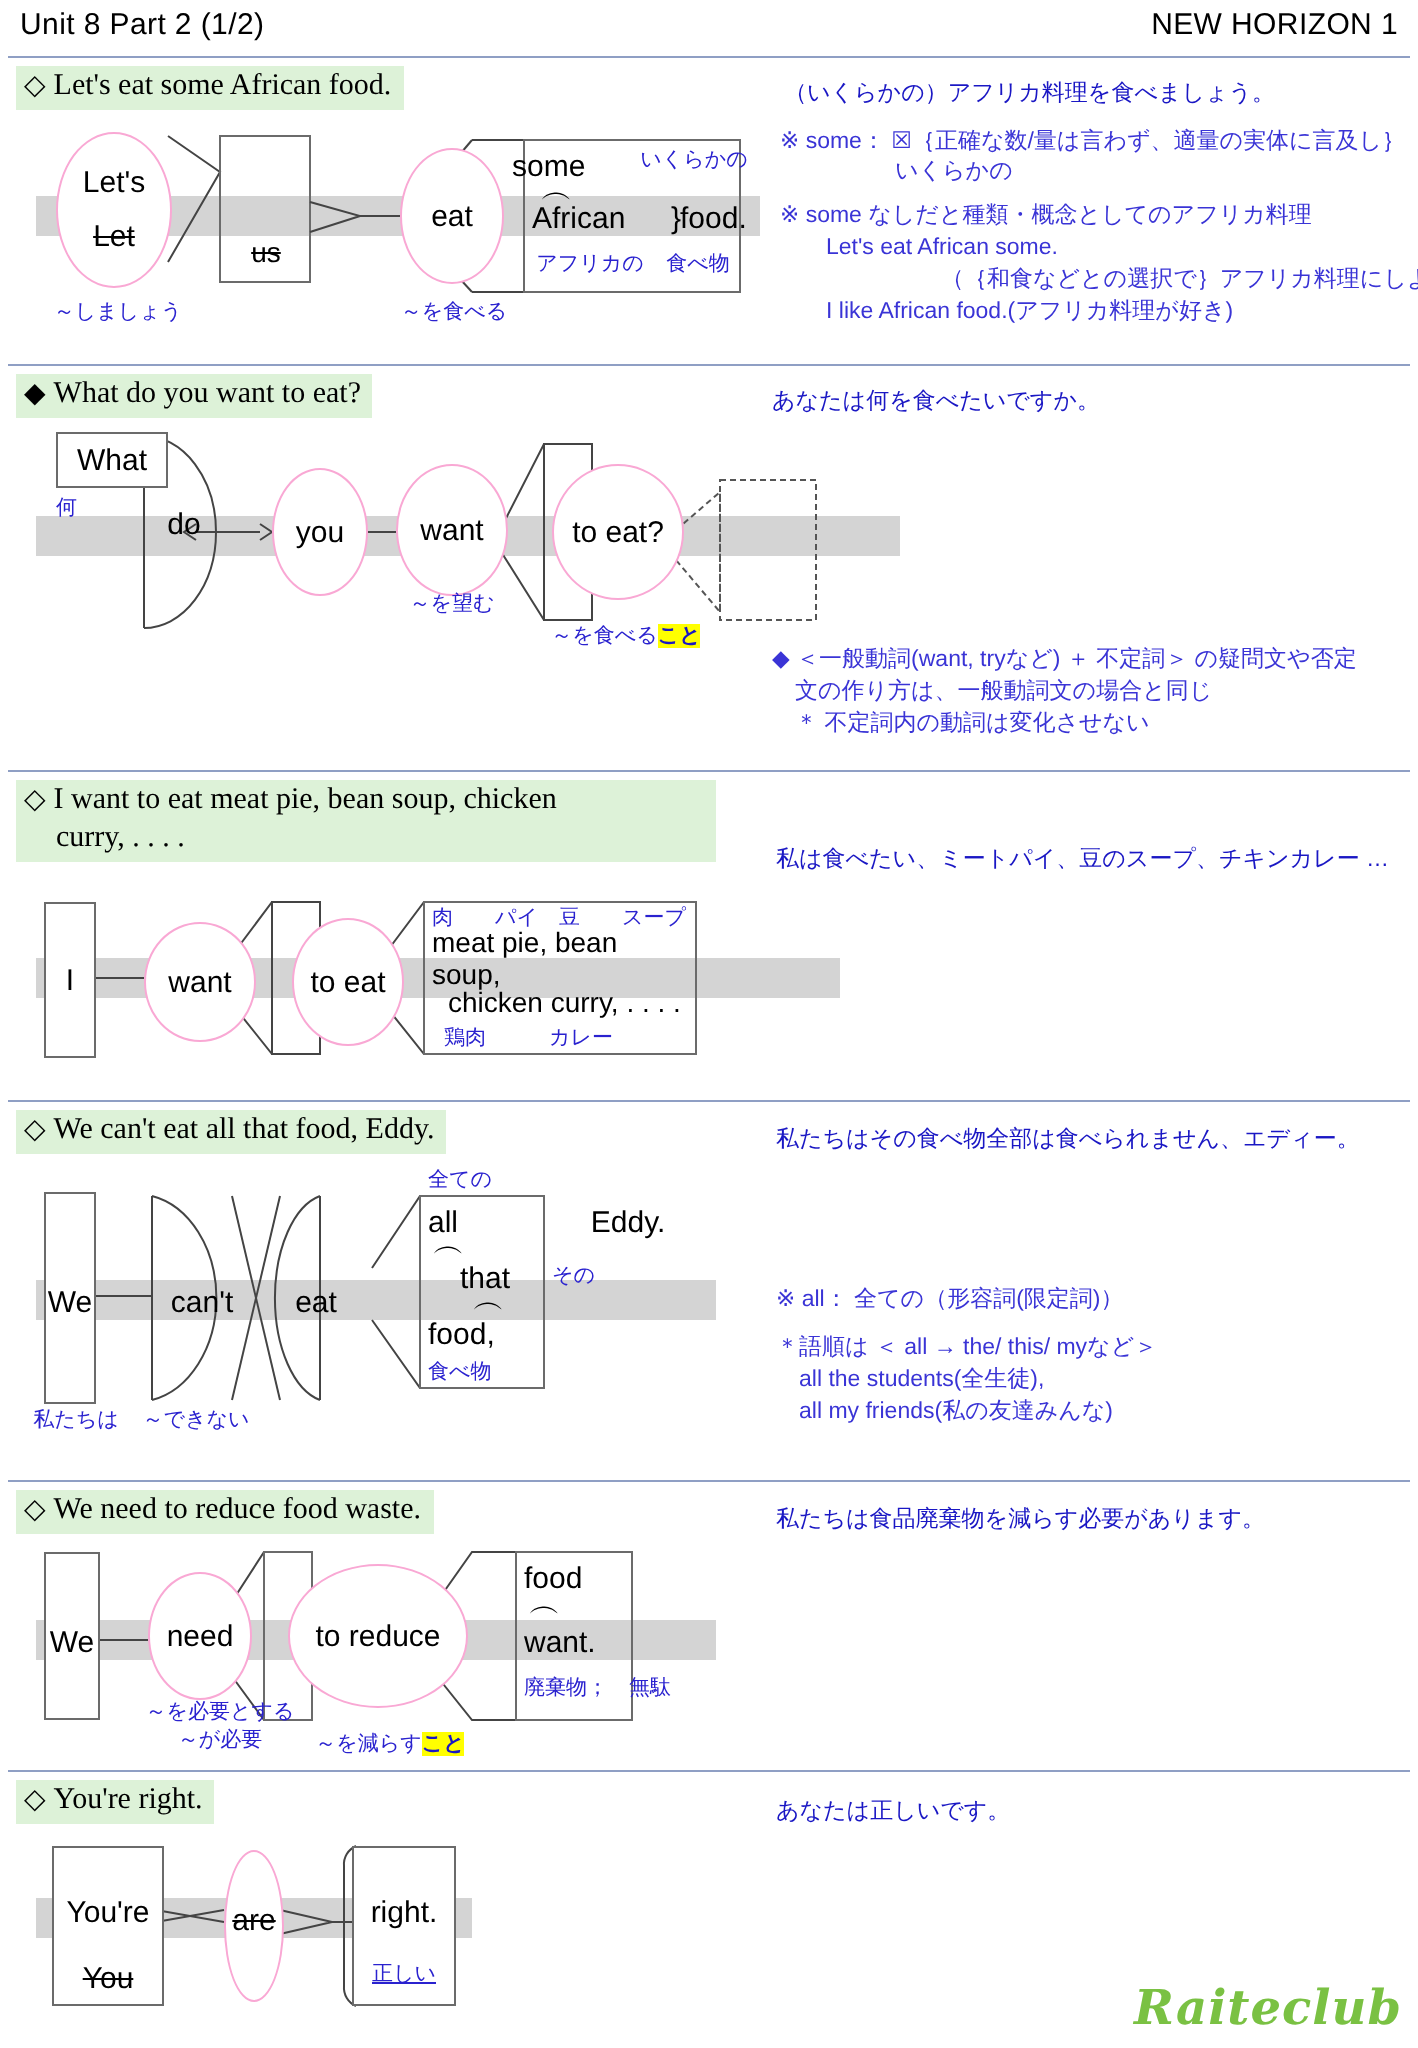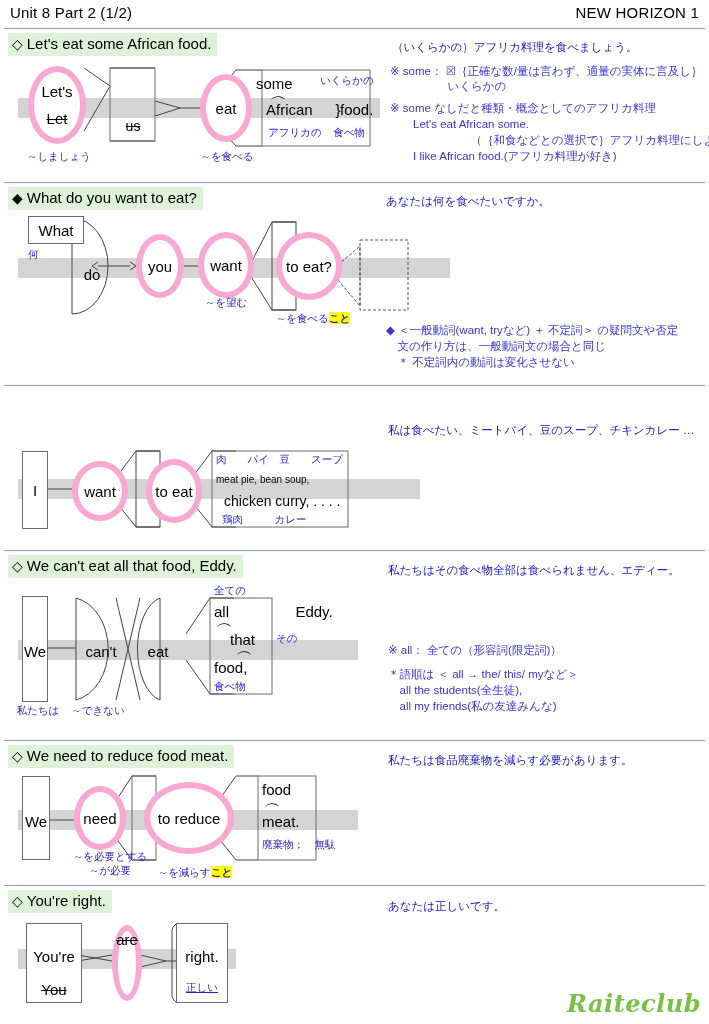--- a/index.html
+++ b/index.html
@@ -32,20 +32,21 @@
     position:absolute;left:4px;right:4px;top:0;height:0;
     border-top:1px solid #8f9fc4;
   }
   .sec-title{
     position:absolute;left:8px;top:5px;
     background:#ddf2d8;
     font-size:15px;
     padding:1px 6px 2px 4px;
     line-height:19px;
     white-space:pre;
+    font-family:Liberation Serif, serif;
   }
   .sec-title .dia{font-size:14px;margin-right:4px;}
   .jp-head{
     position:absolute;
     color:#1a17c4;font-weight:normal;font-size:11.5px;
     line-height:15px;white-space:pre;
   }
   .jp-note{
     position:absolute;
     color:#3a34d6;font-size:11.5px;line-height:16px;white-space:pre;
@@ -56,21 +57,21 @@
   .band{
     position:absolute;background:#d4d4d4;height:20px;
   }
   .node{
     position:absolute;
     display:flex;align-items:center;justify-content:center;
     font-size:15px;color:#000;box-sizing:border-box;
     background:#fff;
   }
   .rectnode{border:1px solid #6b6b6b;}
-  .ellipse{border:6px solid #f9a8d4;border-radius:50%;}
+  .ellipse{border:1px solid #f9a8d4;border-radius:50%;}
   .plain{border:none;background:transparent;}
   .strike{text-decoration:line-through;}
   .gloss{
     position:absolute;color:#2a22cf;font-size:10.5px;
     line-height:13px;white-space:pre;text-align:center;
   }
   .gloss.u{text-decoration:underline;}
   .hl{background:#ffff00;font-weight:bold;color:#1a17c4;}
   .brace{
     position:absolute;color:#000;font-size:13px;
@@ -160,49 +161,50 @@
         <polyline points="130,52 136,56 130,60"></polyline>
         <line x1="165" y1="56" x2="198" y2="56"></line>
         <polyline points="250,55 272,12 296,12"></polyline>
         <polyline points="250,65 272,100 296,100"></polyline>
         <rect x="272" y="12" width="24" height="88" fill="none" stroke="#444"></rect>
         <polyline class="dash" points="338,55 360,36 360,96 338,70"></polyline>
         <rect class="dash" x="360" y="30" width="48" height="70" fill="none"></rect>
       </svg>
       <div class="node rectnode" style="left:28px;top:6px;width:56px;height:28px;">What</div>
       <div class="gloss" style="left:28px;top:38px;width:30px;text-align:left;">何</div>
-      <div class="node plain" style="left:74px;top:52px;width:36px;height:24px;">do</div>
+      <div class="node plain" style="left:74px;top:40px;width:36px;height:24px;">do</div>
       <div class="node ellipse" style="left:136px;top:24px;width:48px;height:64px;">you</div>
       <div class="node ellipse" style="left:198px;top:22px;width:56px;height:66px;">want</div>
       <div class="gloss" style="left:194px;top:86px;width:64px;">～を望む</div>
       <div class="node ellipse" style="left:276px;top:22px;width:66px;height:68px;">to eat?</div>
       <div class="gloss" style="left:258px;top:102px;width:110px;"><span>～を食べる</span><span class="hl">こと</span></div>
     </div>
   </div>
 
   <div class="section" style="top:385px;height:165px;">
     <div class="rule"></div>
+    <div class="sec-title" style="width:340px;"><span class="dia">◇</span><span>I want to eat meat pie, bean soup, chicken</span><br><span style="margin-left:16px;">curry, . . . .</span></div>
     <div class="jp-head" style="left:388px;top:38px;">私は食べたい、ミートパイ、豆のスープ、チキンカレー …</div>
 
     <div class="diagram" style="left:0;top:58px;width:420px;height:95px;">
       <div class="band" style="left:18px;top:36px;width:402px;"></div>
       <svg class="ol" width="420" height="95">
         <line x1="48" y1="46" x2="72" y2="46"></line>
         <polyline points="112,40 136,8 160,8"></polyline>
         <polyline points="112,54 136,84 160,84"></polyline>
         <rect x="136" y="8" width="24" height="76" fill="none" stroke="#444"></rect>
         <polyline points="188,40 212,8 236,8"></polyline>
         <polyline points="188,54 212,84 236,84"></polyline>
         <rect x="212" y="8" width="136" height="76" fill="none" stroke="#6b6b6b"></rect>
       </svg>
       <div class="node rectnode" style="left:22px;top:8px;width:26px;height:78px;">I</div>
       <div class="node ellipse" style="left:72px;top:18px;width:56px;height:60px;">want</div>
       <div class="node ellipse" style="left:146px;top:16px;width:56px;height:64px;">to eat</div>
       <div class="gloss" style="left:216px;top:10px;width:128px;text-align:left;">肉　　パイ　豆　　スープ</div>
-      <div class="node plain" style="left:216px;top:26px;width:130px;height:20px;justify-content:flex-start;font-size:10px;">meat pie, bean soup,</div>
+      <div class="node plain" style="left:216px;top:26px;width:130px;height:20px;justify-content:flex-start;font-size:14px;">meat pie, bean soup,</div>
       <div class="node plain" style="left:224px;top:48px;width:124px;height:20px;justify-content:flex-start;font-size:14px;">chicken curry, . . . .</div>
       <div class="gloss" style="left:222px;top:70px;width:120px;text-align:left;">鶏肉　　　カレー</div>
     </div>
   </div>
 
   <div class="section" style="top:550px;height:190px;">
     <div class="rule"></div>
     <div class="sec-title"><span class="dia">◇</span><span>We can't eat all that food, Eddy.</span></div>
     <div class="jp-head" style="left:388px;top:13px;">私たちはその食べ物全部は食べられません、エディー。</div>
     <div class="jp-note" style="left:388px;top:92px;">※ all： 全ての（形容詞(限定詞)）</div>
@@ -237,21 +239,21 @@
       <div class="gloss" style="left:276px;top:50px;width:28px;text-align:left;">その</div>
       <div class="brace" style="left:238px;top:60px;">︵</div>
       <div class="node plain" style="left:214px;top:74px;width:50px;height:22px;justify-content:flex-start;">food,</div>
       <div class="gloss" style="left:214px;top:98px;width:46px;text-align:left;">食べ物</div>
       <div class="node plain" style="left:286px;top:18px;width:56px;height:22px;">Eddy.</div>
     </div>
   </div>
 
   <div class="section" style="top:740px;height:145px;">
     <div class="rule"></div>
-    <div class="sec-title"><span class="dia">◇</span><span>We need to reduce food meat.</span></div>
+    <div class="sec-title"><span class="dia">◇</span><span>We need to reduce food waste.</span></div>
     <div class="jp-head" style="left:388px;top:13px;">私たちは食品廃棄物を減らす必要があります。</div>
 
     <div class="diagram" style="left:0;top:28px;width:380px;height:115px;">
       <div class="band" style="left:18px;top:42px;width:340px;"></div>
       <svg class="ol" width="380" height="115">
         <line x1="48" y1="52" x2="74" y2="52"></line>
         <polyline points="110,42 132,8 156,8"></polyline>
         <polyline points="110,62 132,92 156,92"></polyline>
         <rect x="132" y="8" width="24" height="84" fill="none" stroke="#6b6b6b"></rect>
         <polyline points="212,42 236,8 258,8"></polyline>
@@ -260,21 +262,21 @@
       </svg>
       <div class="node rectnode" style="left:22px;top:8px;width:28px;height:84px;"></div>
       <div class="node plain" style="left:22px;top:42px;width:28px;height:22px;">We</div>
       <div class="node ellipse" style="left:74px;top:18px;width:52px;height:64px;">need</div>
       <div class="gloss" style="left:60px;top:82px;width:100px;">～を必要とする</div>
       <div class="gloss" style="left:60px;top:96px;width:100px;">～が必要</div>
       <div class="node ellipse" style="left:144px;top:14px;width:90px;height:72px;">to reduce</div>
       <div class="gloss" style="left:140px;top:98px;width:110px;"><span>～を減らす</span><span class="hl">こと</span></div>
       <div class="node plain" style="left:262px;top:10px;width:50px;height:22px;justify-content:flex-start;">food</div>
       <div class="brace" style="left:266px;top:26px;">︵</div>
-      <div class="node plain" style="left:262px;top:42px;width:56px;height:22px;justify-content:flex-start;">meat.</div>
+      <div class="node plain" style="left:262px;top:42px;width:56px;height:22px;justify-content:flex-start;">want.</div>
       <div class="gloss" style="left:262px;top:70px;width:96px;text-align:left;">廃棄物；　無駄</div>
     </div>
   </div>
 
   <div class="section" style="top:885px;height:139px;">
     <div class="rule"></div>
     <div class="sec-title"><span class="dia">◇</span><span>You're right.</span></div>
     <div class="jp-head" style="left:388px;top:14px;">あなたは正しいです。</div>
 
     <div class="diagram" style="left:0;top:32px;width:260px;height:90px;">
@@ -283,21 +285,21 @@
         <line x1="78" y1="38" x2="112" y2="44"></line>
         <line x1="78" y1="44" x2="112" y2="38"></line>
         <polyline points="140,38 166,44 140,50"></polyline>
         <line x1="166" y1="44" x2="178" y2="44"></line>
         <path d="M178,6 A10,10 0 0 0 172,16 L172,76 A10,10 0 0 0 178,86" stroke="#444" fill="none"></path>
       </svg>
       <div class="node rectnode" style="left:26px;top:6px;width:56px;height:80px;flex-direction:column;justify-content:flex-start;padding-top:24px;">
         <span>You're</span>
         <span class="strike" style="margin-top:16px;">You</span>
       </div>
-      <div class="node ellipse" style="left:112px;top:8px;width:30px;height:76px;align-items:flex-start;padding-bottom:6px;">
+      <div class="node ellipse" style="left:112px;top:8px;width:30px;height:76px;align-items:center;padding-bottom:6px;">
           <span class="strike">are</span>
         </div>
       <div class="node rectnode" style="left:176px;top:6px;width:52px;height:80px;flex-direction:column;justify-content:flex-start;padding-top:24px;">
         <span>right.</span>
         <span class="gloss u" style="position:static;margin-top:16px;width:auto;">正しい</span>
       </div>
     </div>
   </div>
 
   <div class="logo">Raiteclub</div>

